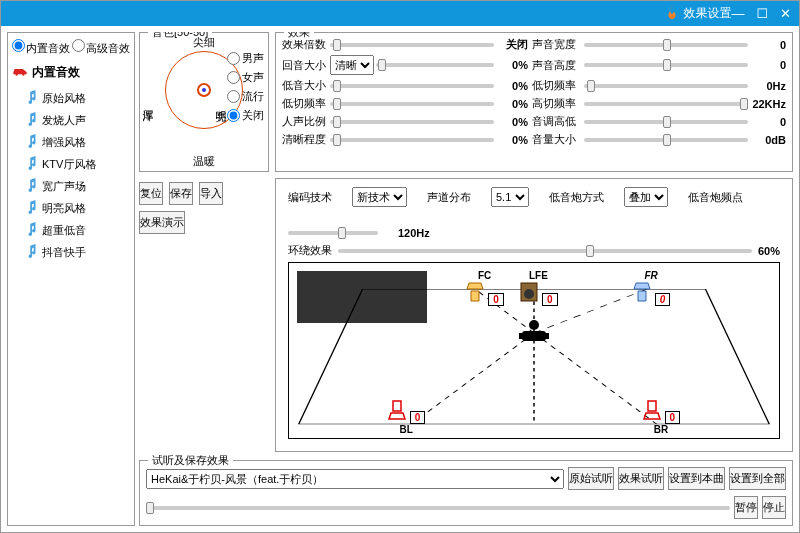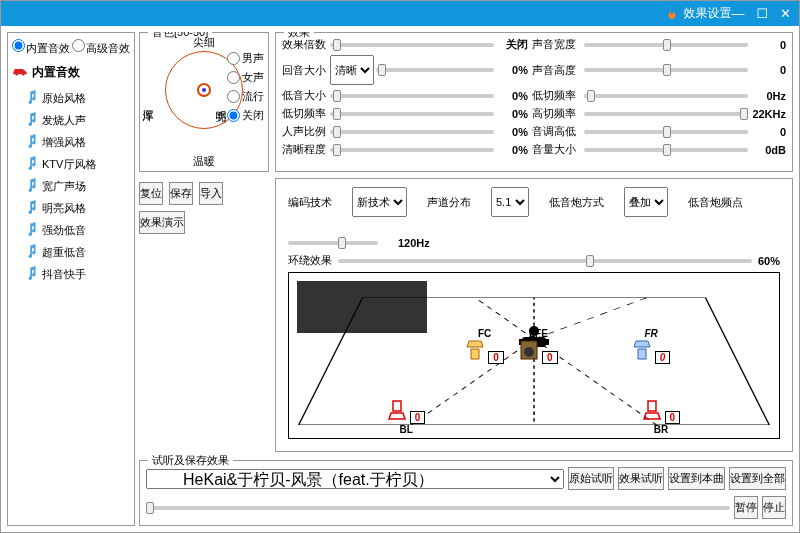--- a/index.html
+++ b/index.html
@@ -30,38 +30,38 @@
 .tone-left { left: 0px; top: 50%; transform: translateY(-50%); writing-mode: vertical-rl; }
 .tone-right { right: 40px; top: 50%; transform: translateY(-50%); writing-mode: vertical-rl; }
 .voice-radios { position: absolute; right: 4px; top: 18px; display: flex; flex-direction: column; gap: 4px; font-size: 11px; }
 .voice-radios label { display: flex; align-items: center; gap: 2px; }
 .effects-box { flex: 1; }
 .eff-grid { display: grid; grid-template-columns: 44px 1fr 30px 48px 1fr 34px; gap: 3px 4px; align-items: center; }
 .eff-label { font-size: 11px; text-align: left; white-space:nowrap;}
 .eff-val { font-size: 11px; font-weight: bold; text-align: right; }
 .slider { height: 4px; background: #ccc; position: relative; border-radius: 2px; }
 .slider .thumb { position: absolute; top: -4px; width: 8px; height: 12px; background: #eee; border: 1px solid #888; border-radius: 2px; }
-.sel { font-size: 11px; height: 30px; }
+.sel { font-size: 11px; height: 20px; }
 .sel-row { display: flex; gap: 2px; align-items: center; }
 .btn-row { display: flex; gap: 6px; margin-top: 6px; }
 .btn { border: 1px solid #888; background: #f4f4f4; padding: 3px 0; font-size: 11px; cursor: pointer; }
 .surround-box { flex: 1; margin-top: 2px; display: flex; flex-direction: column; }
 .sr-controls { display: flex; gap: 20px; align-items: center; padding: 4px 6px; flex-wrap: wrap; }
 .sr-controls .slider { width: 90px; }
 .sr-env-row { display: flex; align-items: center; gap: 6px; padding: 0 6px 4px 6px; }
 .sr-env-row .slider { flex: 1; }
 .surround-canvas { flex: 1; margin: 0 6px 6px 6px; border: 1px solid #000; position: relative; background: #fff; overflow:hidden;}
-.speaker { position: absolute; text-align: center; font-size: 10px; margin-top: 48px; }
+.speaker { position: absolute; text-align: center; font-size: 10px; }
 .speaker .sname { font-weight: bold; }
 .speaker .sval { color: #d00; font-weight: bold; border:1px solid #000; padding:0 4px; display:inline-block; margin-top:2px; background:#fff;}
 .listener { position: absolute; left: 50%; top: 40%; transform: translate(-50%,-50%); }
 .dark-rect { position: absolute; left: 8px; top: 8px; width: 130px; height: 52px; background: #333; }
 .bottom-box { margin-top: 4px; }
 .listen-row { display: flex; gap: 4px; align-items: center; padding: 2px 0; }
-.listen-row select { flex: 1; font-size: 16px; height: 20px; padding-left: 32px; }
+.listen-row select { flex: 1; font-size: 11px; height: 20px; }
 .listen-row2 { display: flex; gap: 4px; align-items: center; padding: 4px 0 0 0; }
 .listen-row2 .slider { flex: 1; }
 .flame-icon svg{width:14px;height:14px;}
 
 
 .spk-ico{display:inline-block;}
 </style>
 </head>
 <body>
 
@@ -122,26 +122,20 @@
             <span class="note-icon"><svg viewBox="0 0 12 16">
                 <path fill="#4aa3df" d="M4 2l6-2v10a2 2 0 11-2-2V4L6 5v9a2 2 0 11-2-2z"></path>
               </svg></span>
             <span>宽广声场</span>
           </div>
           <div class="preset">
             <span class="note-icon"><svg viewBox="0 0 12 16">
                 <path fill="#4aa3df" d="M4 2l6-2v10a2 2 0 11-2-2V4L6 5v9a2 2 0 11-2-2z"></path>
               </svg></span>
             <span>明亮风格</span>
-          </div>
-          <div class="preset">
-            <span class="note-icon"><svg viewBox="0 0 12 16">
-                <path fill="#4aa3df" d="M4 2l6-2v10a2 2 0 11-2-2V4L6 5v9a2 2 0 11-2-2z"></path>
-              </svg></span>
-            <span>强劲低音</span>
           </div>
           <div class="preset">
             <span class="note-icon"><svg viewBox="0 0 12 16">
                 <path fill="#4aa3df" d="M4 2l6-2v10a2 2 0 11-2-2V4L6 5v9a2 2 0 11-2-2z"></path>
               </svg></span>
             <span>超重低音</span>
           </div>
           <div class="preset">
             <span class="note-icon"><svg viewBox="0 0 12 16">
                 <path fill="#4aa3df" d="M4 2l6-2v10a2 2 0 11-2-2V4L6 5v9a2 2 0 11-2-2z"></path>

